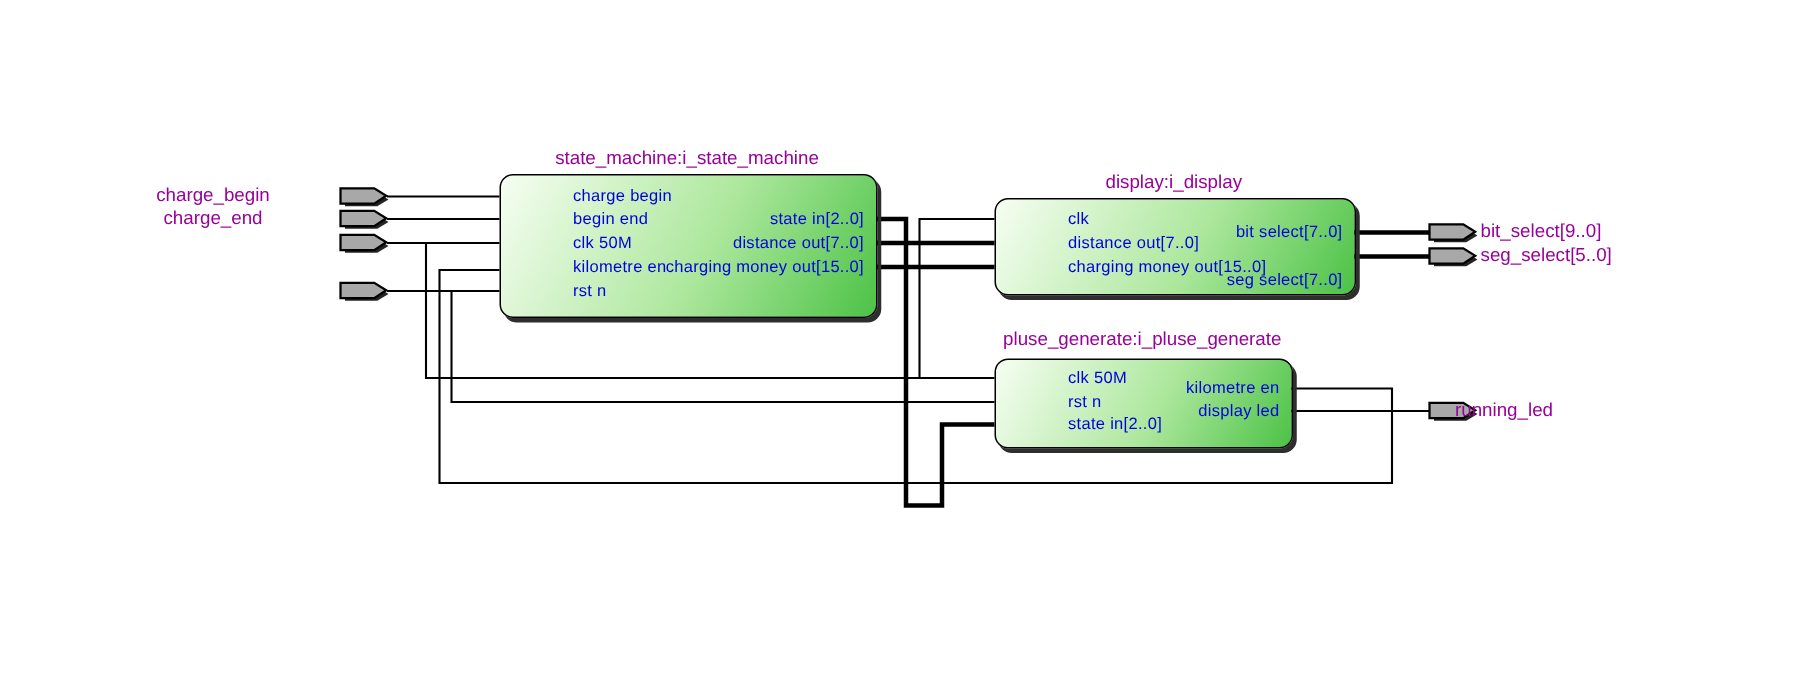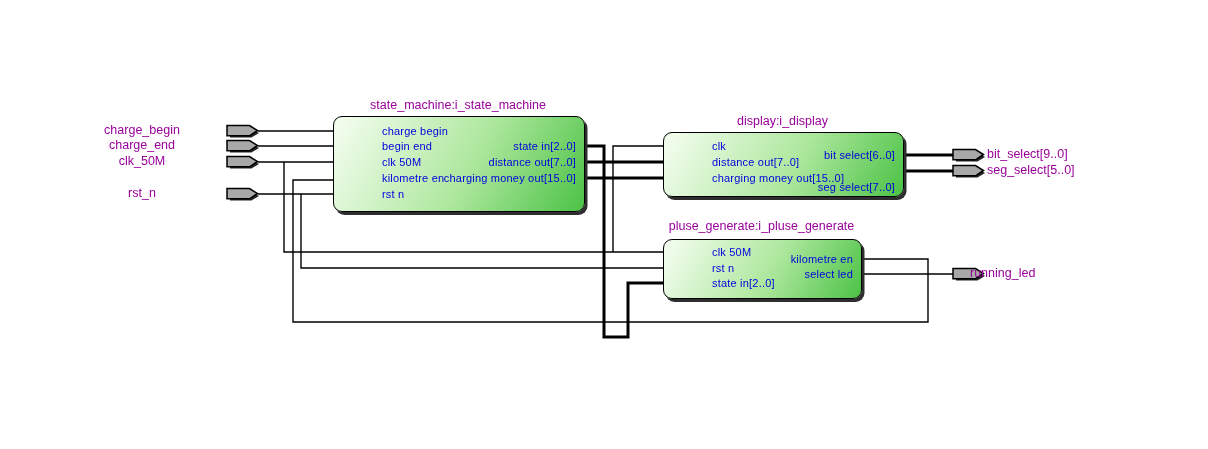--- a/index.html
+++ b/index.html
@@ -68,36 +68,34 @@
     <span class="port pl" style="top:71px">rst n</span>
     <span class="port pr" style="top:23px">state in[2..0]</span>
     <span class="port pr" style="top:39px">distance out[7..0]</span>
     <span class="port pr" style="top:55px">charging money out[15..0]</span>
   </div>
 
   <div class="block" style="left:663px;top:132px;width:239px;height:63px">
     <span class="port pl" style="top:7px">clk</span>
     <span class="port pl" style="top:23px">distance out[7..0]</span>
     <span class="port pl" style="top:39px">charging money out[15..0]</span>
-    <span class="port pr" style="top:16px">bit select[6..0]</span>
+    <span class="port pr" style="top:16px">bit select[7..0]</span>
     <span class="port pr" style="top:48px">seg select[7..0]</span>
   </div>
 
   <div class="block" style="left:663px;top:239px;width:197px;height:58px">
     <span class="port pl" style="top:6px">clk 50M</span>
     <span class="port pl" style="top:22px">rst n</span>
     <span class="port pl" style="top:37px">state in[2..0]</span>
     <span class="port pr" style="top:13px">kilometre en</span>
-    <span class="port pr" style="top:28px">select led</span>
+    <span class="port pr" style="top:28px">display led</span>
   </div>
 
   <div class="pinlabel in" style="left:60px;top:123px;width:164px">charge_begin</div>
   <div class="pinlabel in" style="left:60px;top:138px;width:164px">charge_end</div>
-  <div class="pinlabel in" style="left:60px;top:154px;width:164px">clk_50M</div>
-  <div class="pinlabel in" style="left:60px;top:186px;width:164px">rst_n</div>
 
   <div class="pin" style="left:226px;top:124px">
     <svg width="34" height="14" viewBox="0 0 34 14">
       <polygon points="4,4.5 25.5,4.5 33,9 25.5,13.5 4,13.5" fill="#242424"></polygon>
       <polygon points="1,1.5 23.5,1.5 31.5,6.5 23.5,11.8 1,11.8" fill="#a8a8a8" stroke="#000" stroke-width="1.5"></polygon>
     </svg>
   </div>
   <div class="pin" style="left:226px;top:139px">
     <svg width="34" height="14" viewBox="0 0 34 14">
       <polygon points="4,4.5 25.5,4.5 33,9 25.5,13.5 4,13.5" fill="#242424"></polygon>

